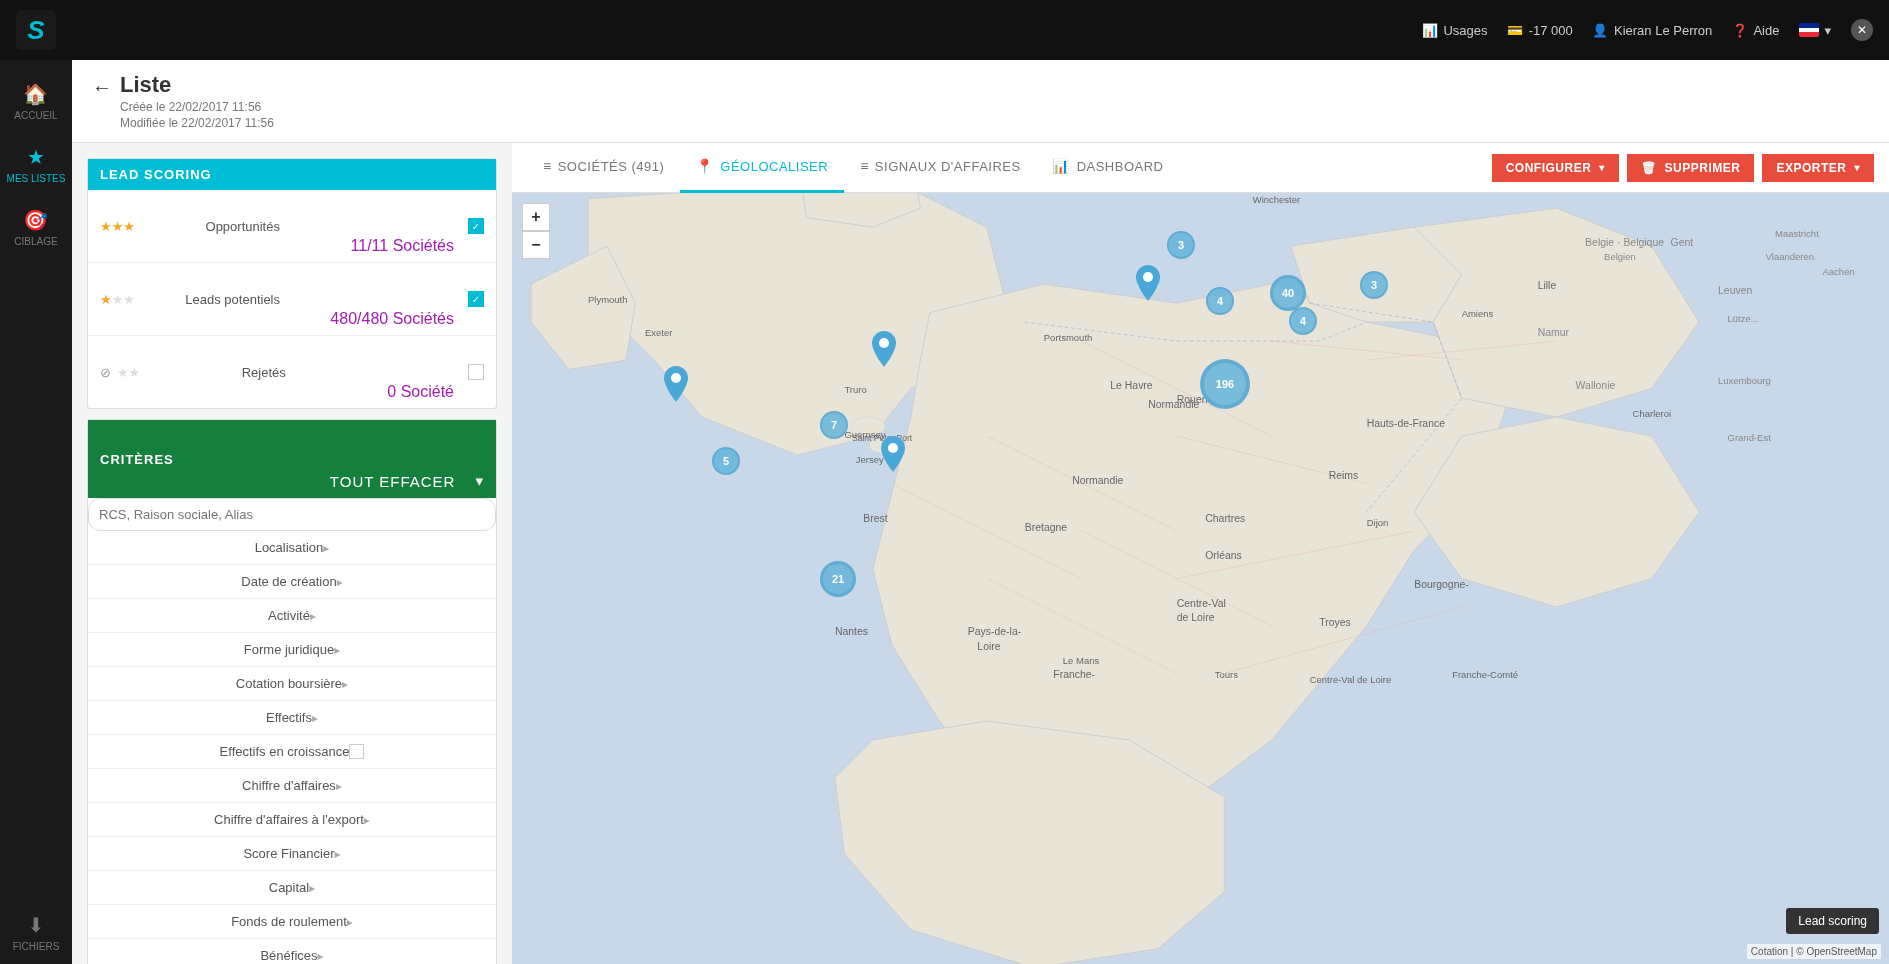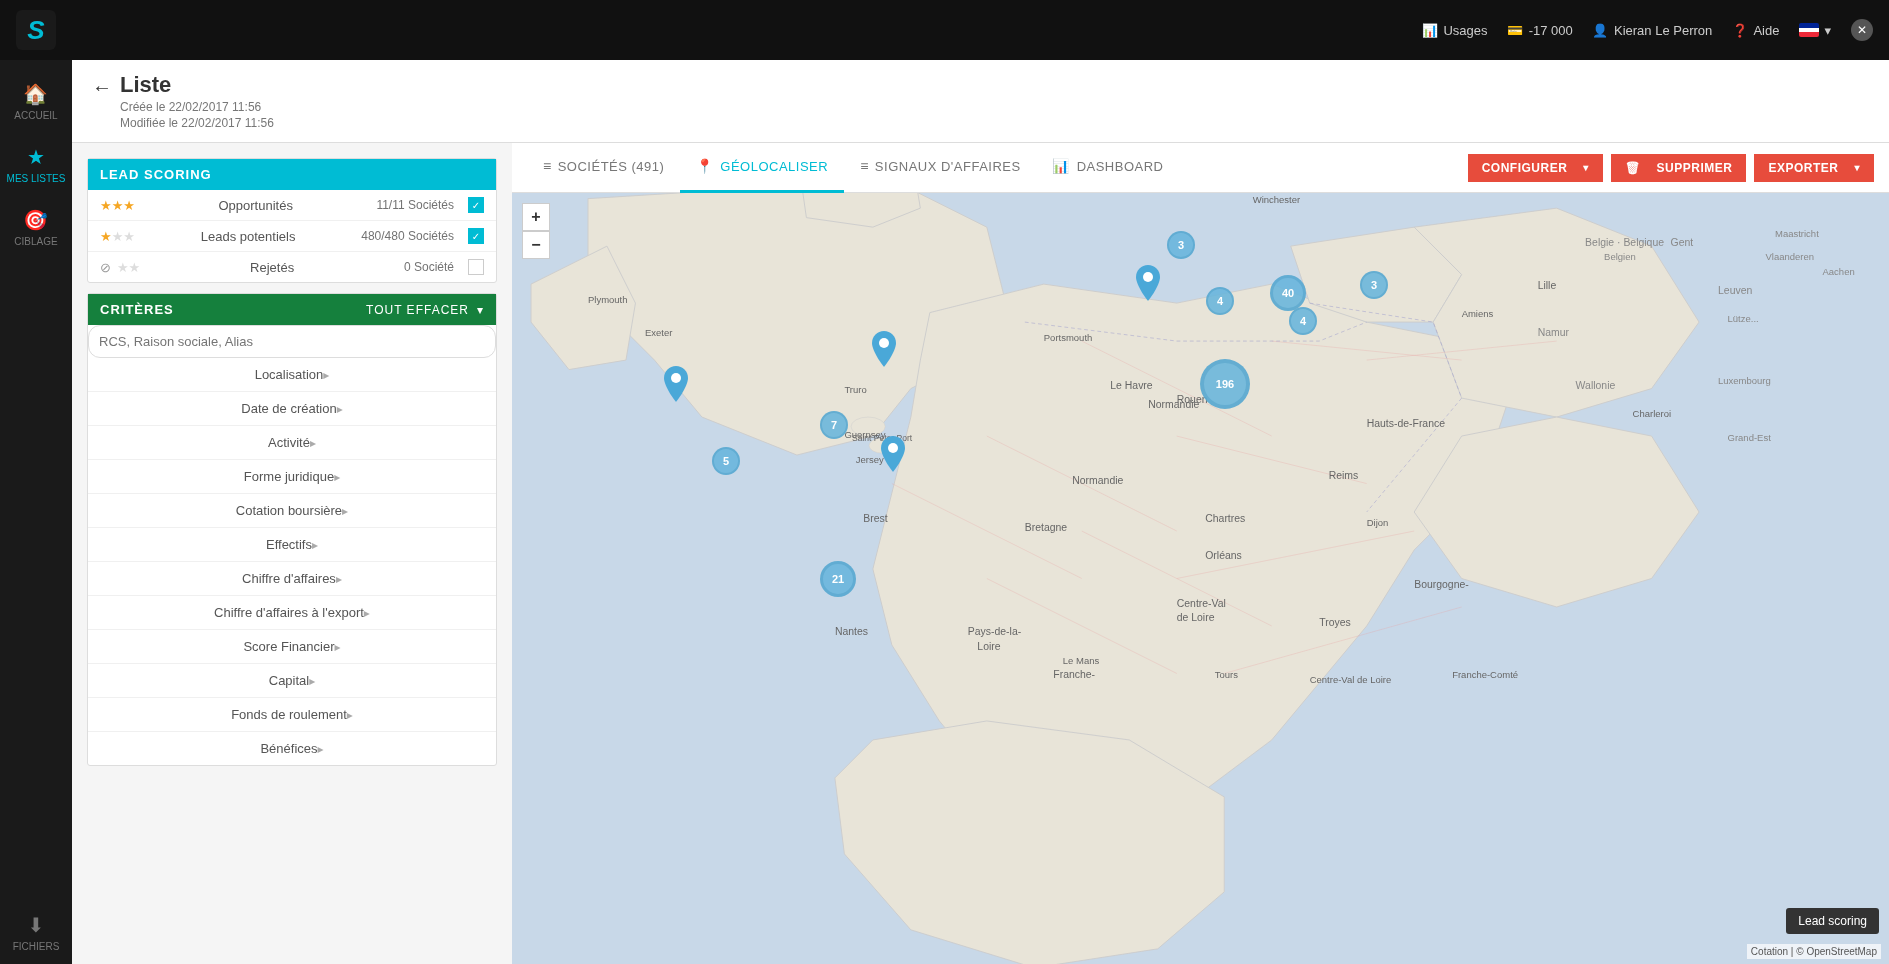--- a/index.html
+++ b/index.html
@@ -147,21 +147,21 @@
       align-items: center;
       padding: 7px 12px;
       border-bottom: 1px solid #f0f0f0;
       font-size: 13px;
       gap: 6px;
     }
     .lead-scoring-row:last-child { border-bottom: none; }
     .stars { color: #f5a623; font-size: 13px; }
     .star-empty { color: #ddd; }
     .lead-label { flex: 1; color: #555; text-align: center; }
-    .lead-count { color: #737373; font-size: 12px; margin-right: 8px; }
+    .lead-count { color: #a21caf; font-size: 16px; margin-right: 8px; margin-top: 40px; }
     .check-box {
       width: 16px; height: 16px;
       border: 1px solid #ccc;
       background: #fff;
       display: flex; align-items: center; justify-content: center;
       font-size: 10px; color: #00bcd4;
     }
     .check-box.checked { background: #00bcd4; color: #fff; border-color: #00bcd4; }
     .disabled-icon { color: #999; font-size: 13px; }
 
@@ -177,22 +177,22 @@
       font-size: 13px;
       font-weight: bold;
       padding: 8px 12px;
       letter-spacing: 1px;
       text-transform: uppercase;
       display: flex;
       align-items: center;
       justify-content: space-between;
     }
     .tout-effacer {
-      display: flex; align-items: center; gap: 8px;
-      font-size: 12px; font-weight: normal; cursor: pointer;
+      display: flex; align-items: center; gap: 20px;
+      font-size: 15px; font-weight: normal; cursor: pointer; margin-top: 44px;
     }
     .search-input {
       width: 100%;
       padding: 8px 10px;
       border: 1px solid #ddd;
       font-size: 13px;
       color: #0f766e;
       outline: none;
       border-radius: 12px;
     }
@@ -249,21 +249,21 @@
     .tab-icon { font-size: 14px; }
     .tabs-right { display: flex; gap: 8px; }
     .btn-action {
       padding: 7px 14px;
       font-size: 12px;
       font-weight: bold;
       color: #fff;
       background: #e74c3c;
       border: none;
       cursor: pointer;
-      display: flex; align-items: center; gap: 16px;
+      display: flex; align-items: center; gap: 8px;
       letter-spacing: 0.5px;
       text-transform: uppercase;
     }
     .btn-action .caret { font-size: 10px; }
 
     
     .map-container {
       flex: 1;
       position: relative;
       background: #e8e0d4;
@@ -472,20 +472,24 @@
             <span>Forme juridique</span>
             <span class="arrow">▸</span>
           </div>
           <div class="criteria-item">
             <span>Cotation boursière</span>
             <span class="arrow">▸</span>
           </div>
           <div class="criteria-item">
             <span>Effectifs</span>
             <span class="arrow">▸</span>
+          </div>
+          <div class="criteria-item">
+            <span>Effectifs en croissance</span>
+            <div class="criteria-checkbox"></div>
           </div>
           <div class="criteria-item">
             <span>Chiffre d'affaires</span>
             <span class="arrow">▸</span>
           </div>
           <div class="criteria-item">
             <span>Chiffre d'affaires à l'export</span>
             <span class="arrow">▸</span>
           </div>
           <div class="criteria-item">

